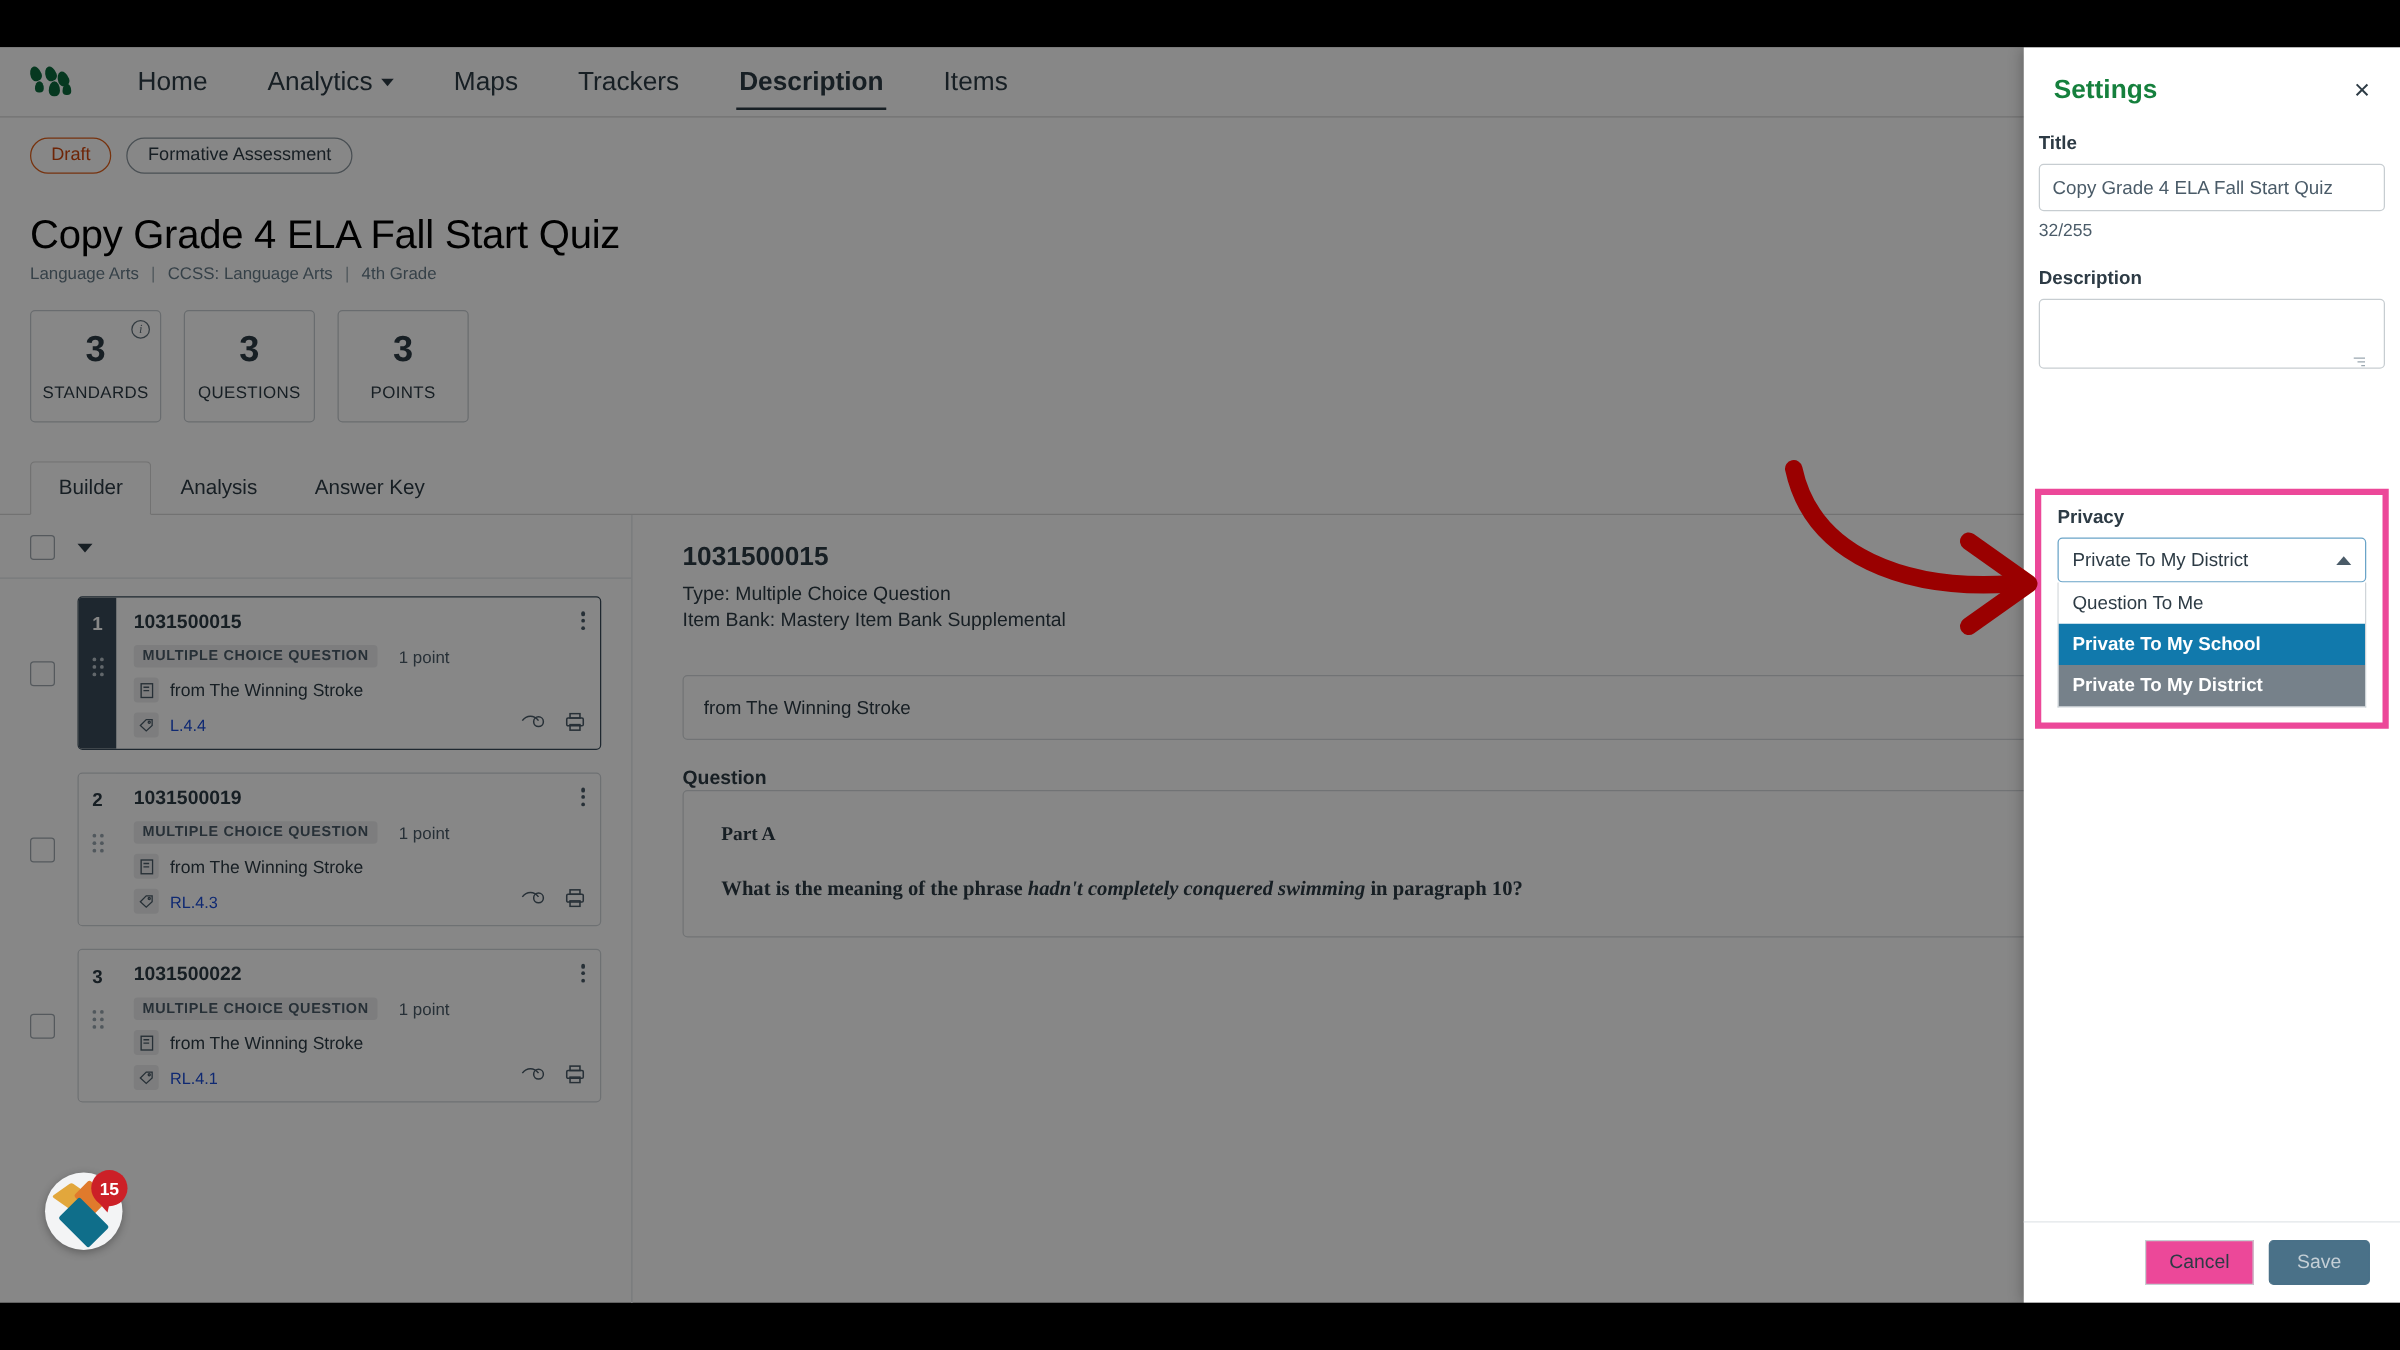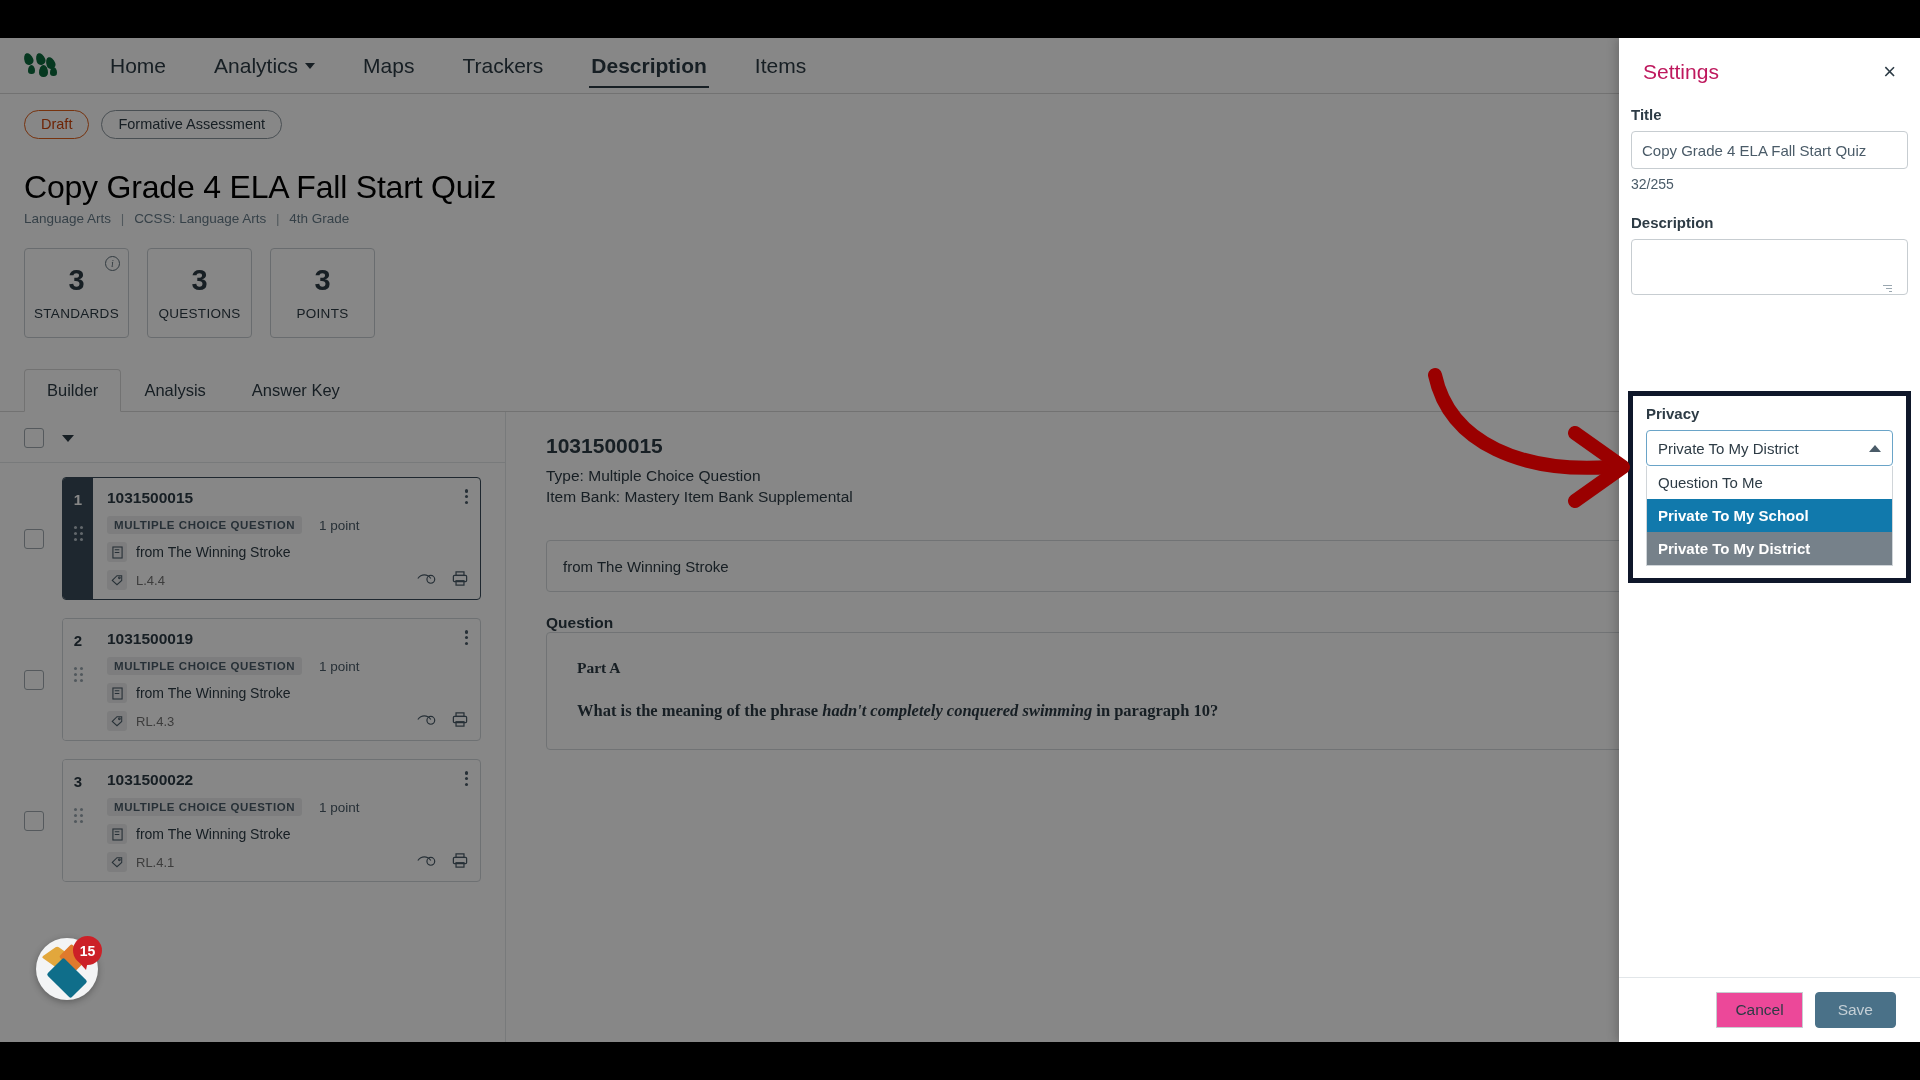--- a/index.html
+++ b/index.html
@@ -191,21 +191,21 @@
     background: #ecedee; color: #4a5b68; font-size: 11.5px;
     font-weight: 700; letter-spacing: .55px; padding: 3px 7px; border-radius: 3px;
   }
   .pts { font-size: 13.5px; color: #4a5b68; }
   .qline { display: flex; align-items: center; gap: 9px; margin-top: 8px; }
   .sqic {
     width: 20px; height: 20px; background: #ecedee; border-radius: 3px;
     display: flex; align-items: center; justify-content: center;
   }
   .qline .txt { font-size: 14px; color: #2d3b45; }
-  .qline .txt.small { font-size: 13px; color: #737373; }
+  .qline .txt.small { font-size: 13px; color: #1d4ed8; }
   .qtools { position: absolute; right: 12px; bottom: 9px; display: flex; gap: 16px; }
 
   
   .rightpane { flex: 1; border-left: 1px solid #e2e6e9; padding: 22px 40px; overflow: hidden;}
   .dtitle { font-size: 21px; font-weight: 700; color: #2d3b45; }
   .dline { font-size: 15.5px; color: #2d3b45; margin-top: 9px; }
   .dblock {
     border-left: 1.5px solid #c7cdd1; margin: 14px 0 0 2px;
     padding: 4px 0 4px 22px;
   }
@@ -254,21 +254,21 @@
   .drawer {
     position: absolute; right: 0; top: 38px; z-index: 60;
     width: 301px; height: 1004px; background: #fff;
     box-shadow: -2px 0 10px rgba(0,0,0,.22);
     display: flex; flex-direction: column;
   }
   .drawer-head {
     display: flex; align-items: center; justify-content: space-between;
     padding: 22px 24px 0 24px;
   }
-  .drawer-head h2 { font-size: 21px; font-weight: 400; color: #be185d; }
+  .drawer-head h2 { font-size: 21px; font-weight: 700; color: #15803d; }
   .xclose { font-size: 22px; color: #2d3b45; cursor: pointer; line-height: 1; }
   .drawer-body { padding: 0 12px; flex: 1; position: relative; }
   .fld-label { font-size: 15px; font-weight: 700; color: #2d3b45; margin-top: 22px; }
   .txtinput {
     width: 100%; height: 38px; margin-top: 8px;
     border: 1px solid #c7cdd1; border-radius: 4px;
     padding: 0 10px; font-size: 15px; color: #4a5b68;
     font-family: "Liberation Sans", sans-serif; background:#fff;
   }
   .counter { font-size: 14px; color: #4a5b68; margin-top: 7px; }
@@ -281,21 +281,21 @@
   .resize-grip{ position:absolute; right: 28px; width: 9px; height: 9px; margin-top: -14px; }
   .resize-grip i{display:block;height:1px;background:#9aa7b0;margin-bottom:2px;}
   .resize-grip i:nth-child(1){width:9px;margin-left:0;}
   .resize-grip i:nth-child(2){width:6px;margin-left:3px;}
   .resize-grip i:nth-child(3){width:3px;margin-left:6px;}
 
   
   .privacy-wrap {
     position: absolute; left: 9px; top: 307px;
     width: 283px;
-    border: 5px solid #0f172a;
+    border: 5px solid #ec4899;
     background: #fff;
     padding: 9px 13px 12px 13px;
     z-index: 70;
   }
   .select-box {
     margin-top: 8px; height: 36px;
     border: 1px solid #6aa4c8; border-radius: 4px;
     display: flex; align-items: center; justify-content: space-between;
     padding: 0 11px; font-size: 15px; color: #2d3b45; cursor: pointer;
     background: #fff;

